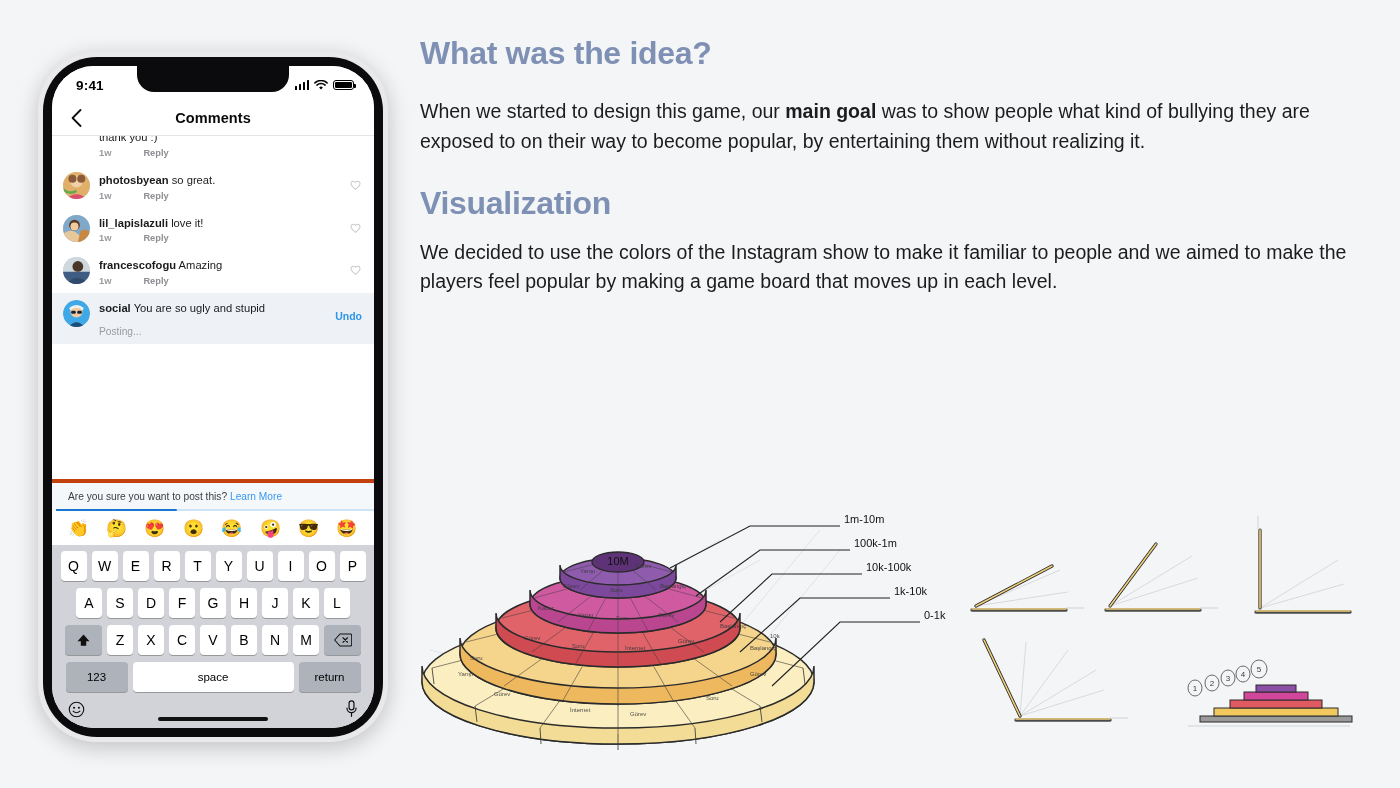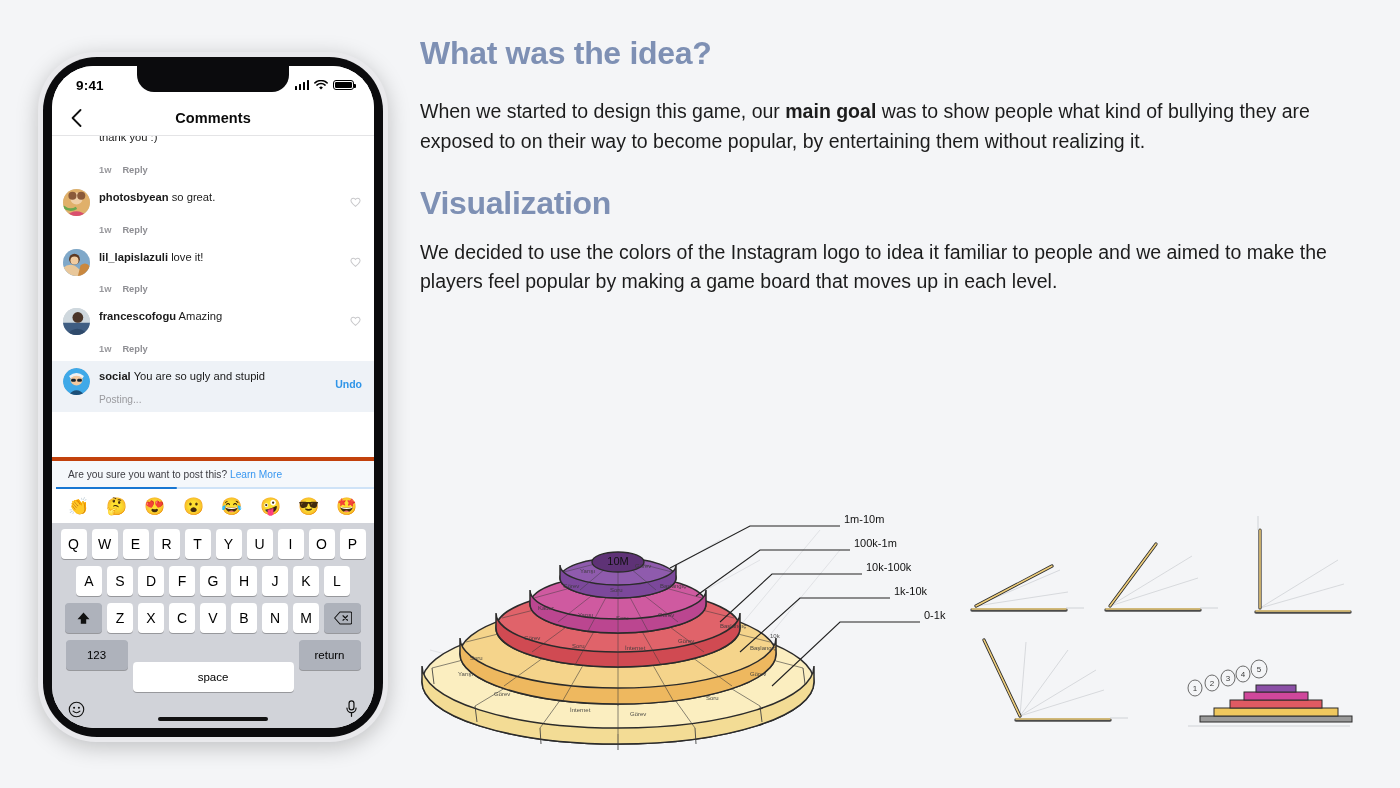--- a/index.html
+++ b/index.html
@@ -75,21 +75,21 @@
   .comment.clipped { padding-top: 0; margin-top: -7px; }
   .comment.flagged { background: #eef2f7; }
   .avatar {
     flex: 0 0 auto; width: 27px; height: 27px; border-radius: 50%;
     overflow: hidden; background: #cfd3d8; position: relative;
   }
   .avatar svg { display: block; width: 100%; height: 100%; }
   .c-body { flex: 1 1 auto; min-width: 0; padding-top: 1px; }
   .c-line { font-size: 11.2px; color: #1a1a1a; line-height: 1.32; }
   .c-line b { font-weight: 700; }
-  .c-meta { display: flex; gap: 11px; margin-top: 20px; text-align: right; }
+  .c-meta { display: flex; gap: 32px; margin-top: 3px; text-align: right; }
   .c-meta span { font-size: 9.3px; color: #9a9a9e; font-weight: 600; }
   .c-meta span.reply { color: #8e8e93; }
   .heart { flex: 0 0 auto; width: 13px; height: 13px; margin-top: 6px; opacity: .55; }
   .heart svg { width: 100%; height: 100%; display: block; }
   .undo { flex:0 0 auto; font-size: 10.5px; color: #2f95e8; font-weight: 700; margin-top: 10px; }
   .posting { font-size: 10.2px; color: #9a9a9e; margin-top: 10px; }
 
   
   .warnbar { background: #f5f8fb; border-top: 4px solid #c2410c; padding: 8px 12px 7px 16px; }
   .warn-text { font-size: 10.2px; color: #3c3c42; }
@@ -121,21 +121,21 @@
   .key {
     background: #fff; border-radius: 4px; height: 30px;
     display: flex; align-items: center; justify-content: center;
     font-size: 14px; color: #000; box-shadow: 0 1px 0 rgba(0,0,0,.28);
   }
   .kb-row1 .key { width: 26px; }
   .kb-row2 { padding: 0 14px; }
   .kb-row2 .key { width: 26px; }
   .kb-row3 .key { width: 26px; }
   .key.wide-fn { width: 37px; background: #aeb2bb; }
-  .key.space { width: 161px; font-size: 11.5px; margin-top: 22px; }
+  .key.space { width: 161px; font-size: 11.5px; }
   .key.num { width: 62px; background: #aeb2bb; font-size: 11.5px; }
   .key.ret { width: 62px; background: #aeb2bb; font-size: 11.5px; }
   .key svg { display: block; }
 
   
   .kb-bottom {
     background: #d1d3d9; display: flex; align-items: center; justify-content: space-between;
     padding: 2px 16px 6px 16px; position: relative; flex: 0 0 auto;
   }
   .home-bar { position: absolute; left: 50%; transform: translateX(-50%); bottom: 7px; width: 110px; height: 4px; background: #111; border-radius: 3px; }
@@ -410,21 +410,21 @@
         </div>
       </div>
 
     </div>
   </div>
 
   <div class="content">
     <h2 class="section-title">What was the idea?</h2>
     <p class="body-text tight" id="para2"><span>When we started to design this game, our </span><b>main goal</b><span> was to show people what kind of bullying they are exposed to on their way to become popular, by entertaining them without realizing it.</span></p>
     <h2 class="section-title second">Visualization</h2>
-    <p class="body-text" id="para3"><span>We decided to use the colors of the Instagram logo to idea it familiar to people and we aimed to make the players feel popular by making a game board that moves up in each level.</span></p>
+    <p class="body-text" id="para3"><span>We decided to use the colors of the Instagram show to make it familiar to people and we aimed to make the players feel popular by making a game board that moves up in each level.</span></p>
   </div>
 
   <div class="sketches">
     <svg class="sk-svg" width="950" height="250" viewBox="0 0 950 250">
 
       <g stroke="#d8dade" stroke-width="0.7" fill="none">
         <path d="M30 200 L300 40"></path>
           <path d="M60 215 L340 60"></path>
         <path d="M400 30 L250 210"></path>
           <path d="M420 50 L280 220"></path>

